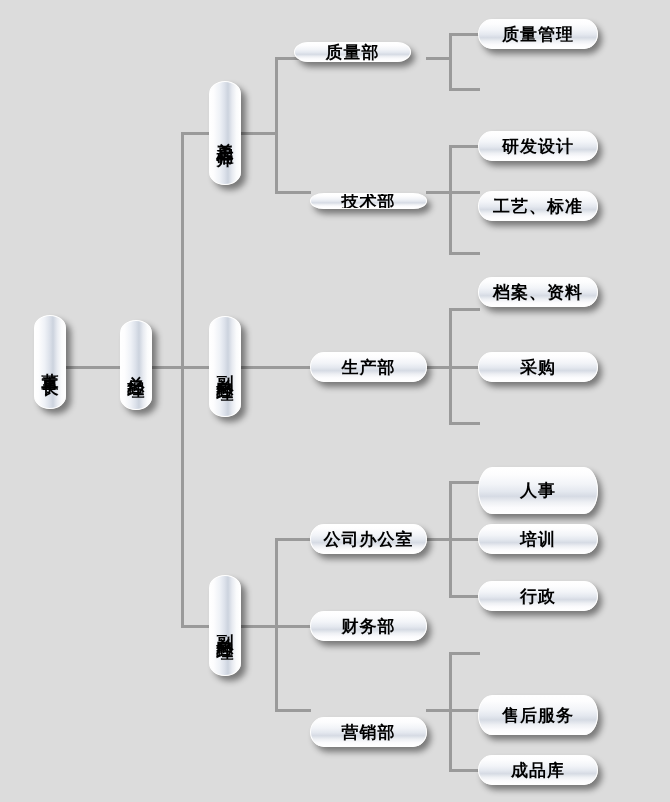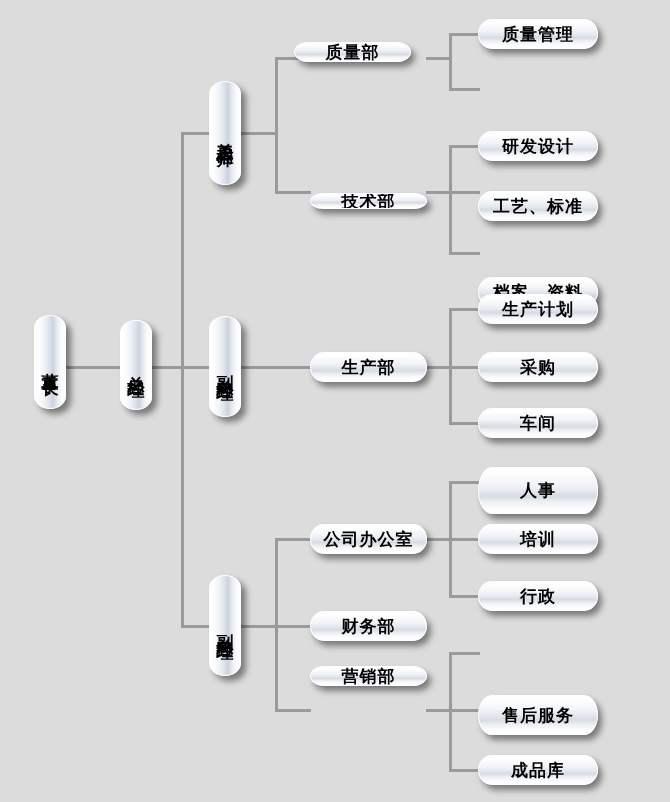--- a/index.html
+++ b/index.html
@@ -183,52 +183,46 @@
   </div>
 
   <div class="node pill" style="left:310px; top:524px; width:117px; height:30px;">
     <span class="txt">公司办公室</span>
   </div>
 
   <div class="node pill" style="left:310px; top:611px; width:117px; height:30px;">
     <span class="txt">财务部</span>
   </div>
 
-  <div class="node pill" style="left:310px; top:666px; width:117px; height:20px;">
+  <div class="node pill" style="left:310px; top:717px; width:117px; height:30px;">
     <span class="txt">营销部</span>
   </div>
 
   <div class="node pill" style="left:478px; top:19px; width:120px; height:30px;">
     <span class="txt">质量管理</span>
   </div>
 
 
   <div class="node pill" style="left:478px; top:131px; width:120px; height:30px;">
     <span class="txt">研发设计</span>
   </div>
 
   <div class="node pill" style="left:478px; top:191px; width:120px; height:30px;">
     <span class="txt">工艺、标准</span>
   </div>
 
   <div class="node pill" style="left:478px; top:238px; width:120px; height:30px;margin-top:39px;">
     <span class="txt">档案、资料</span>
   </div>
 
-  <div class="node pill" style="left:478px; top:294px; width:120px; height:30px;">
-    <span class="txt">生产计划</span>
-  </div>
 
   <div class="node pill" style="left:478px; top:352px; width:120px; height:30px;">
     <span class="txt">采购</span>
   </div>
 
-  <div class="node pill" style="left:478px; top:408px; width:120px; height:30px;">
-    <span class="txt">车间</span>
-  </div>
 
   <div class="node pill" style="left:478px; top:467px; width:120px; height:47px;">
     <span class="txt">人事</span>
   </div>
 
   <div class="node pill" style="left:478px; top:524px; width:120px; height:30px;">
     <span class="txt">培训</span>
   </div>
 
   <div class="node pill" style="left:478px; top:581px; width:120px; height:30px;">

